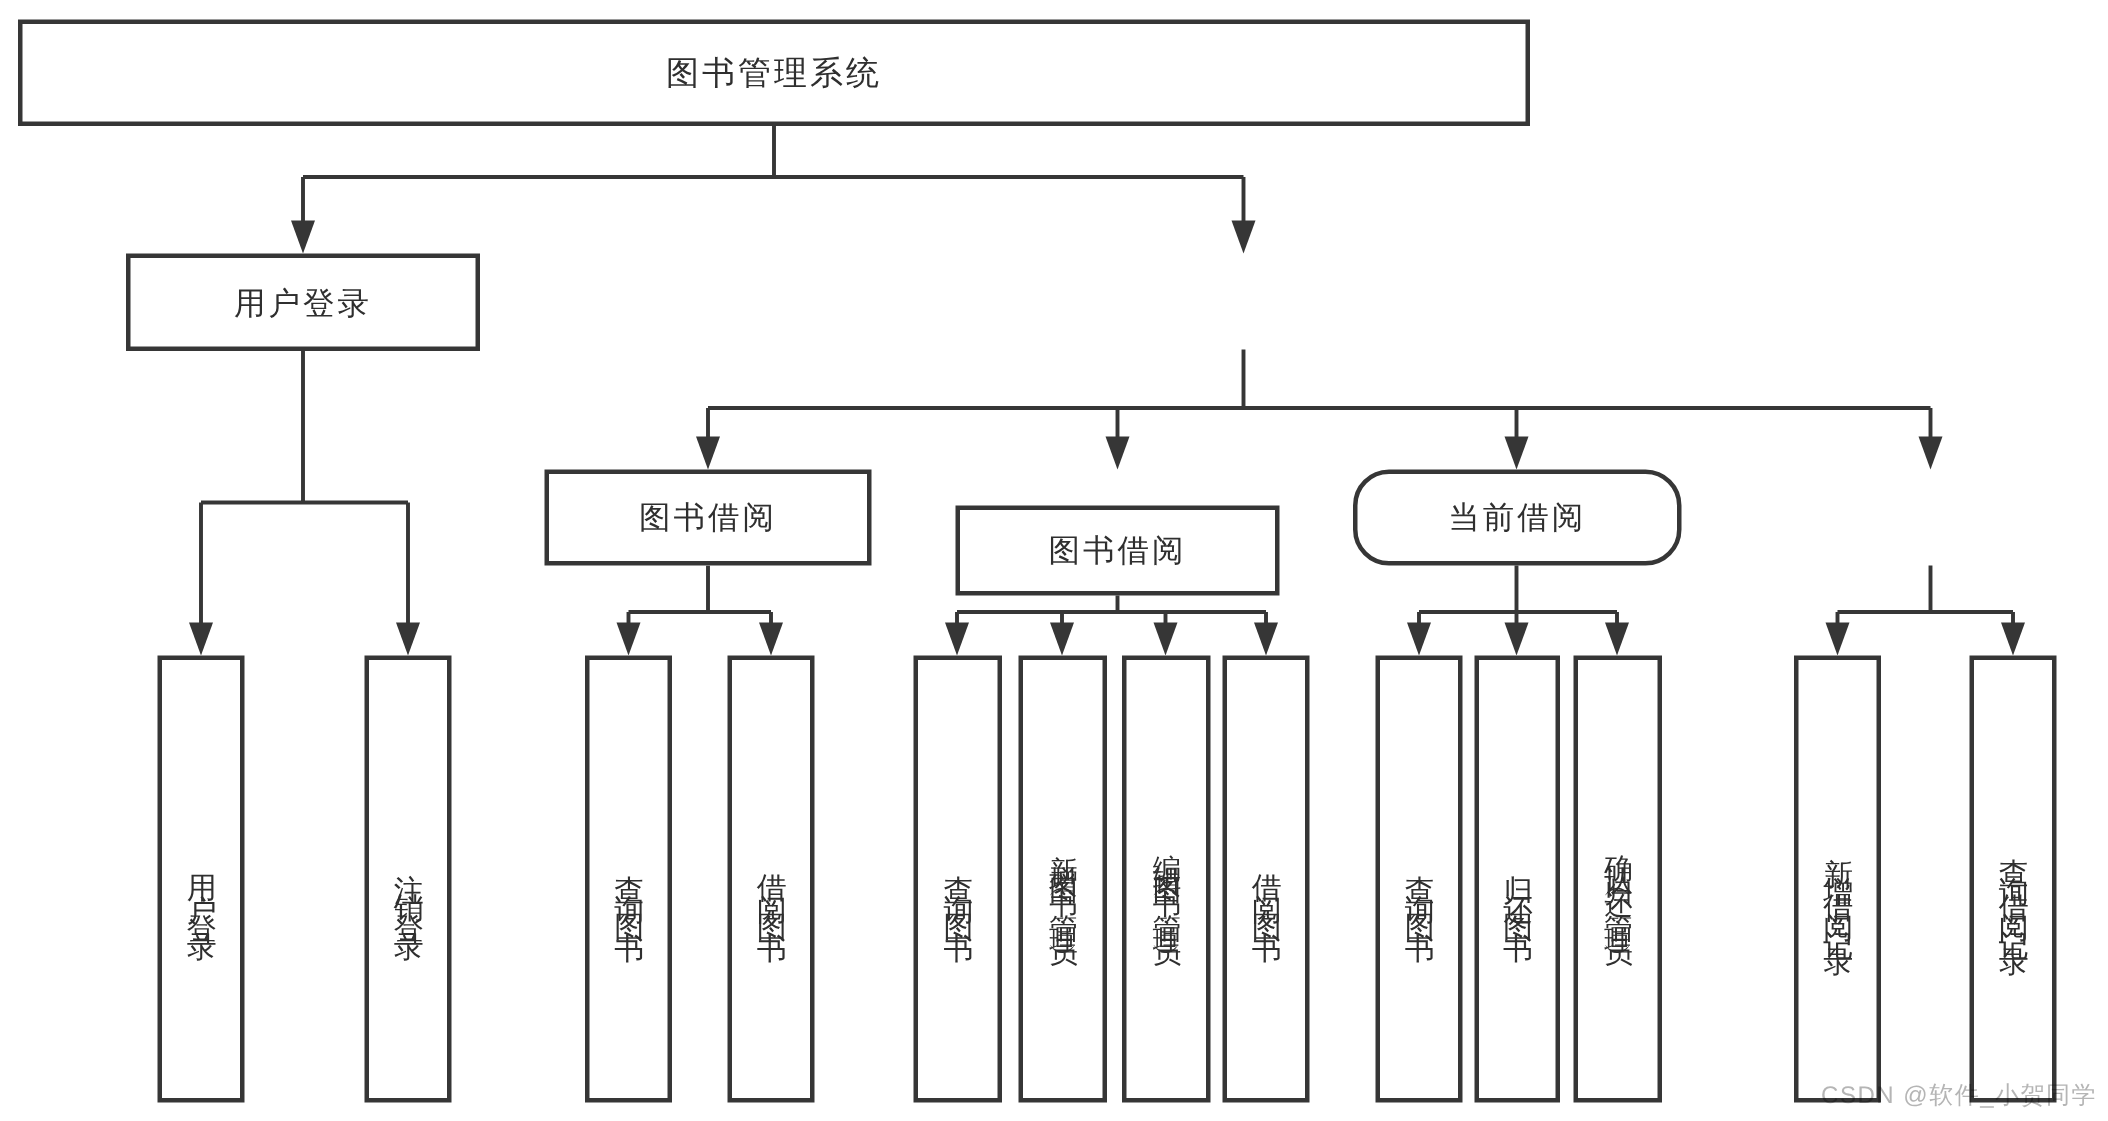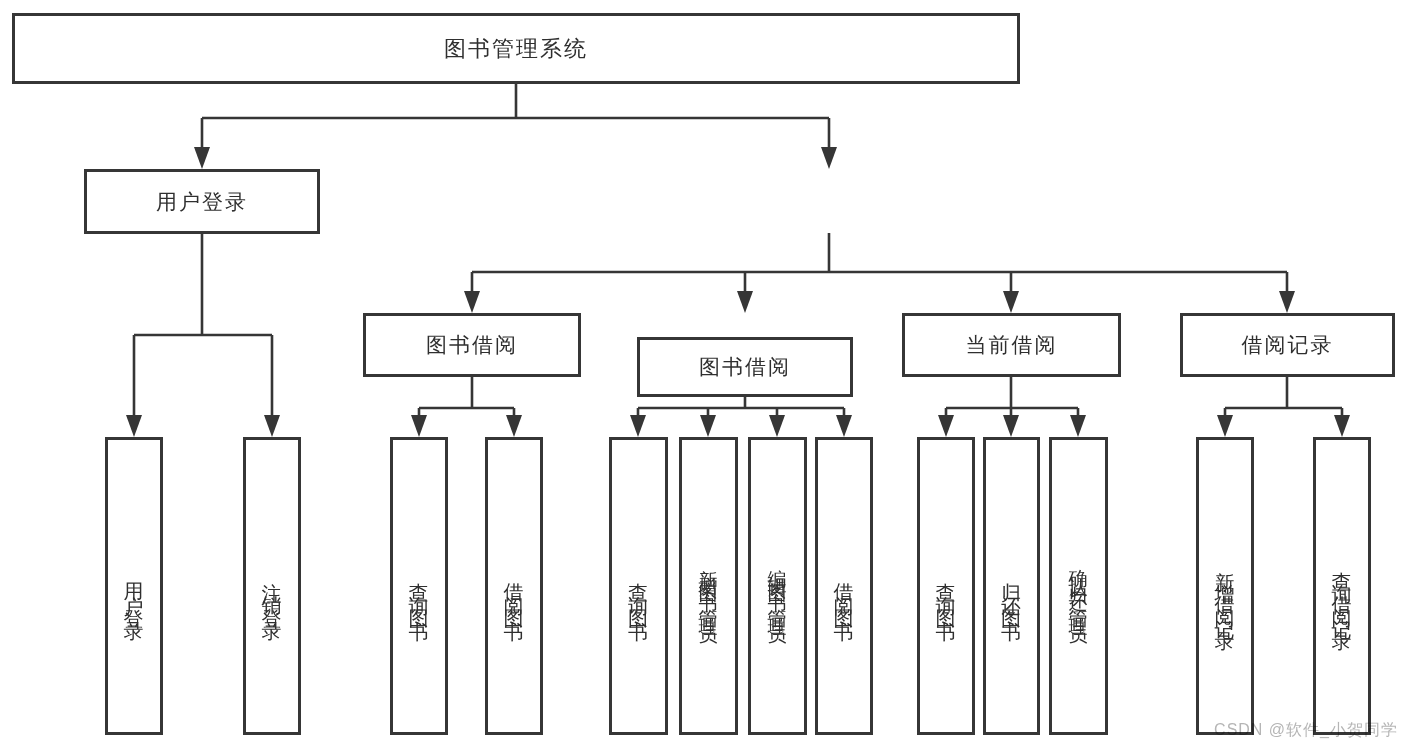--- a/index.html
+++ b/index.html
@@ -109,22 +109,21 @@
     <polygon points="1217,415 1233,415 1225,437"></polygon>
     <polygon points="1334,415 1350,415 1342,437"></polygon>
   </svg>
 
   <div class="node node--h node--root" style="left:12px; top:13px; width:1008px; height:71px;">图书管理系统</div>
 
   <div class="node node--h" style="left:84px; top:169px; width:236px; height:65px;">用户登录</div>
 
   <div class="node node--h" style="left:363px; top:313px; width:218px; height:64px;">图书借阅</div>
   <div class="node node--h" style="left:637px; top:313px; width:216px; height:60px;margin-top:24px;">图书借阅</div>
-  <div class="node node--h" style="left:902px; top:313px; width:219px; height:64px;">当前借阅</div>
-  <div class="node node--h" style="left:1180px; top:313px; width:215px; height:64px;">借阅记录</div>
+  <div class="node node--h" style="left:902px; top:313px; width:219px; height:64px;border-radius:24px;">当前借阅</div>
 
   <div class="node node--v" style="left:105px; top:437px; width:58px; height:298px;">
     <span class="v-label">用户登录</span>
   </div>
   <div class="node node--v" style="left:243px; top:437px; width:58px; height:298px;">
     <span class="v-label">注销登录</span>
   </div>
 
   <div class="node node--v" style="left:390px; top:437px; width:58px; height:298px;">
     <span class="v-label">查询图书</span>

